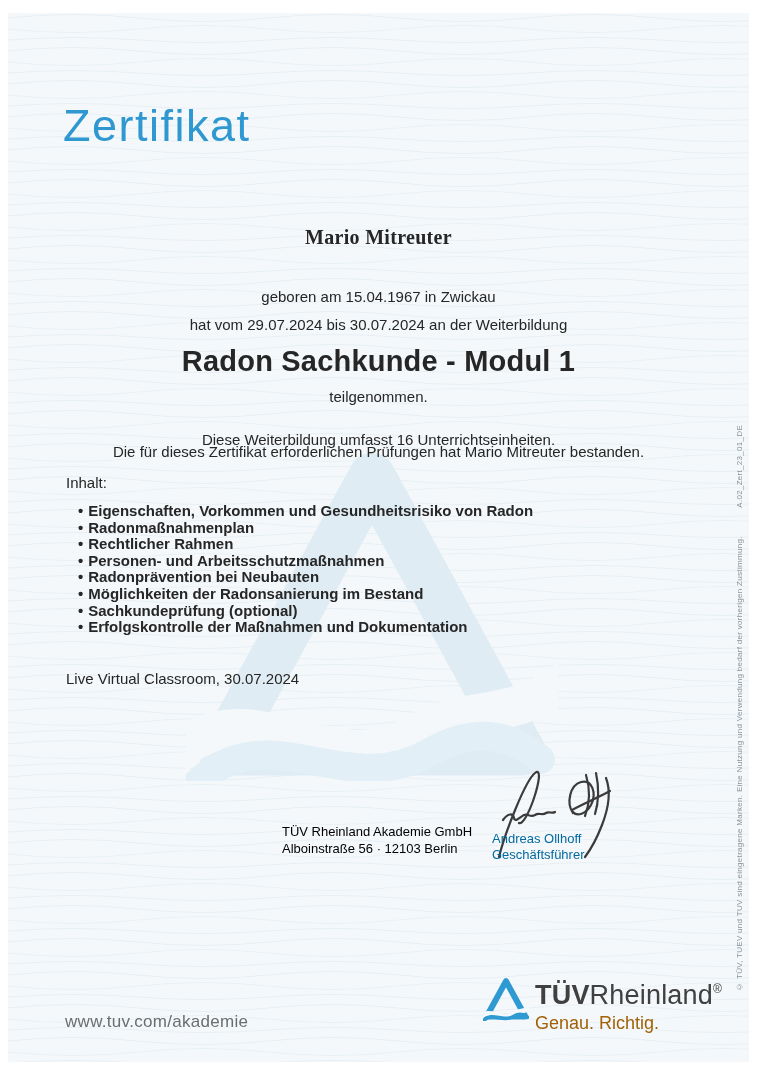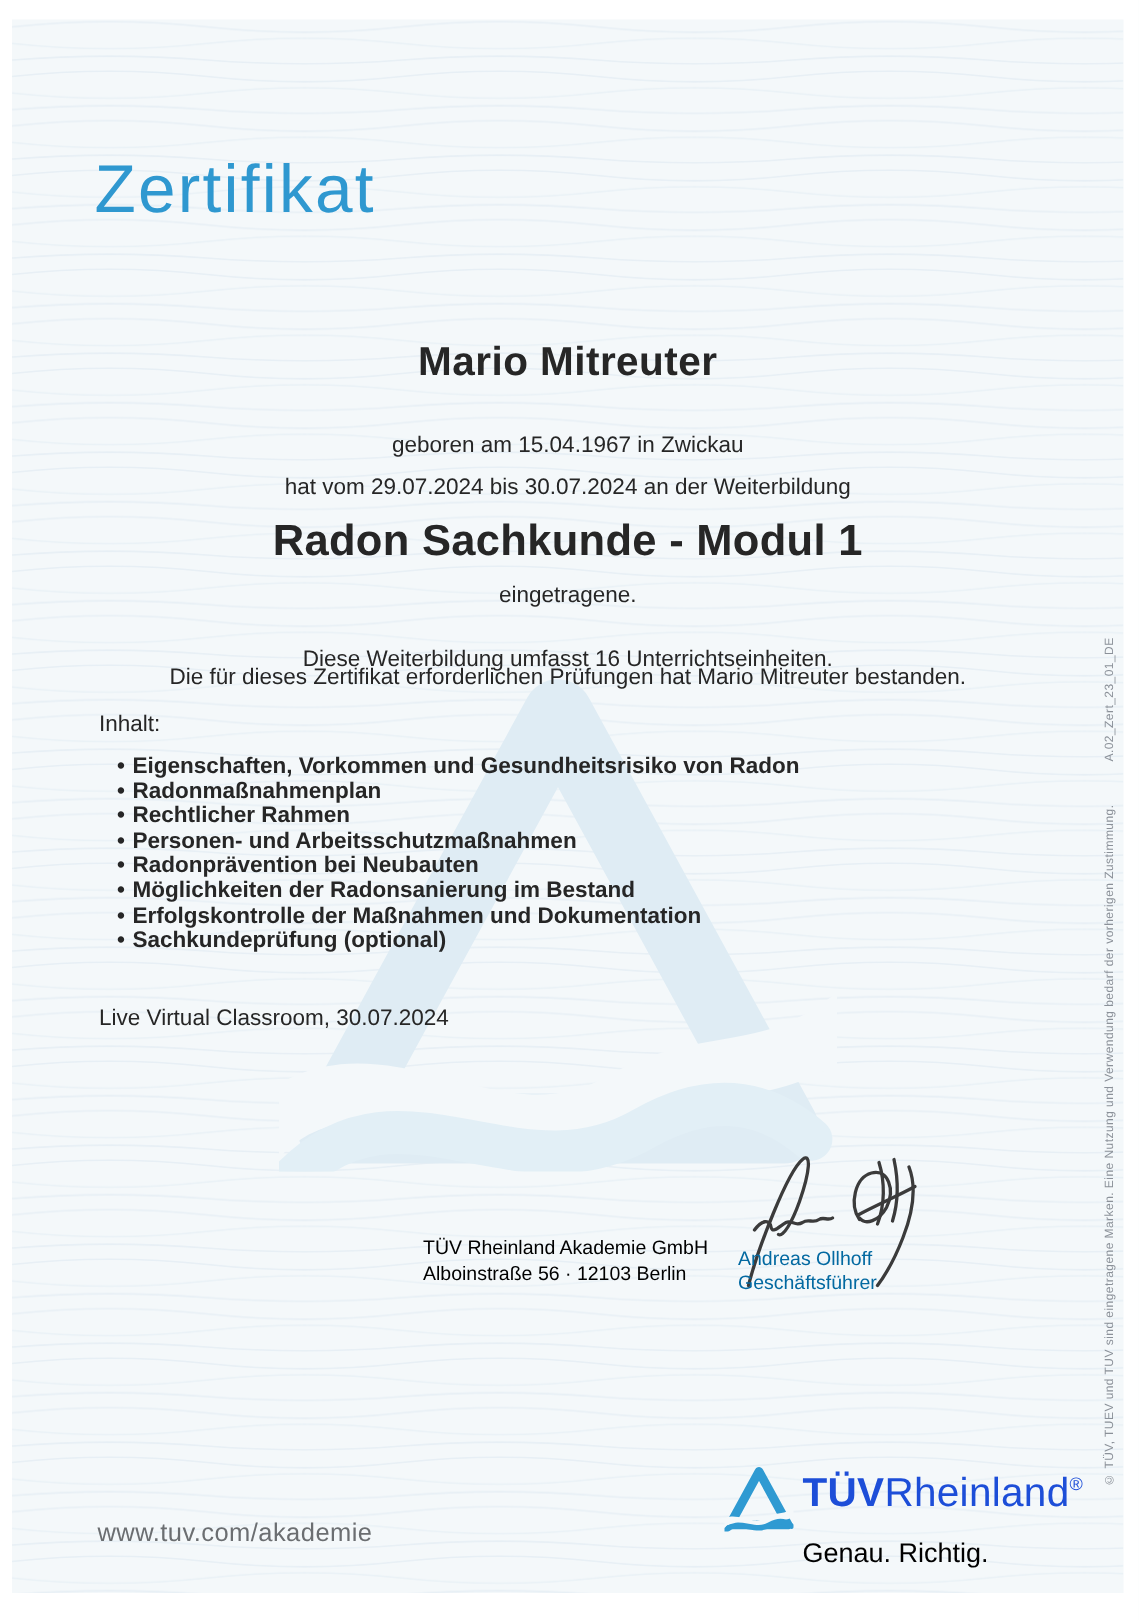--- a/index.html
+++ b/index.html
@@ -39,21 +39,21 @@
     margin-top: 32px;
   }
   .cline {
     position: absolute;
     left: 0;
     right: 0;
     text-align: center;
     font-size: 15px;
     line-height: 1.2;
   }
-  .recipient-name { top: 212px; font-size: 27px; font-weight: bold; letter-spacing: 0.3px; }
+  .recipient-name { top: 212px; font-size: 20px; font-weight: bold; letter-spacing: 0.3px; font-family: Liberation Serif, serif; }
   .birth-line     { top: 275px; }
   .intro-line     { top: 303px; }
   .course-title   { top: 331px; font-size: 29px; font-weight: bold; letter-spacing: 0.2px; }
   .participation-line { top: 375px; }
   .scope-line     { top: 418px; }
   .exam-line      { top: 430px; }
 
   .contents {
     position: absolute;
     left: 58px;
@@ -117,24 +117,24 @@
     color: #6b6e71;
     letter-spacing: 0.3px;
   }
   .logo {
     position: absolute;
     left: 475px;
     top: 961px;
   }
   .logo-triangle { position: absolute; left: 0; top: 3px; }
   .logo-text { position: absolute; left: 52px; top: 6px; white-space: nowrap; }
-  .logo-wordmark { font-size: 27px; color: #1d4ed8; letter-spacing: 0.2px; }
+  .logo-wordmark { font-size: 27px; color: #404040; letter-spacing: 0.2px; }
   .logo-wordmark .bold { font-weight: bold; }
   .logo-wordmark .reg { font-size: 12px; vertical-align: 11px; }
-  .logo-tagline { font-size: 18px; color: #000000; margin-top: 14px; }
+  .logo-tagline { font-size: 18px; color: #a16207; margin-top: 2px; }
 </style>
 </head>
 <body>
 
 <div class="paper">
 
   <svg class="bg-svg" width="741" height="1049">
     <defs>
       <pattern id="waves" width="260" height="33" patternUnits="userSpaceOnUse">
         <path d="M0 5 q 65 -7 130 0 t 130 0" fill="none" stroke="#e7eff5" stroke-width="1"></path>
@@ -150,35 +150,35 @@
     <path d="M-8 88 C14 62 36 94 62 79 C78 70 88 76 104 64" fill="none" stroke="#f4f8fa" stroke-width="11" stroke-linecap="round"></path>
     <path d="M0 94 C20 72 42 98 66 84 C80 76 90 80 97 86" fill="none" stroke="#e2eff6" stroke-width="8" stroke-linecap="round"></path>
   </svg>
 
   <div class="cert-title">Zertifikat</div>
 
   <div class="cline recipient-name">Mario Mitreuter</div>
   <div class="cline birth-line">geboren am 15.04.1967 in Zwickau</div>
   <div class="cline intro-line">hat vom 29.07.2024 bis 30.07.2024 an der Weiterbildung</div>
   <div class="cline course-title">Radon Sachkunde - Modul 1</div>
-  <div class="cline participation-line">eingetragene.</div>
+  <div class="cline participation-line">teilgenommen.</div>
   <div class="cline scope-line">Diese Weiterbildung umfasst 16 Unterrichtseinheiten.</div>
   <div class="cline exam-line">Die für dieses Zertifikat erforderlichen Prüfungen hat Mario Mitreuter bestanden.</div>
 
   <div class="contents">
     <p class="contents-heading">Inhalt:</p>
     <ul>
       <li><span class="bullet">•</span><span>Eigenschaften, Vorkommen und Gesundheitsrisiko von Radon</span></li>
       <li><span class="bullet">•</span><span>Radonmaßnahmenplan</span></li>
       <li><span class="bullet">•</span><span>Rechtlicher Rahmen</span></li>
       <li><span class="bullet">•</span><span>Personen- und Arbeitsschutzmaßnahmen</span></li>
       <li><span class="bullet">•</span><span>Radonprävention bei Neubauten</span></li>
       <li><span class="bullet">•</span><span>Möglichkeiten der Radonsanierung im Bestand</span></li>
+      <li><span class="bullet">•</span><span>Sachkundeprüfung (optional)</span></li>
       <li><span class="bullet">•</span><span>Erfolgskontrolle der Maßnahmen und Dokumentation</span></li>
-      <li><span class="bullet">•</span><span>Sachkundeprüfung (optional)</span></li>
     </ul>
   </div>
 
   <div class="event-line">Live Virtual Classroom, 30.07.2024</div>
 
   <div class="issuer">
     <div>TÜV Rheinland Akademie GmbH</div>
     <div>Alboinstraße 56 · 12103 Berlin</div>
   </div>
 

